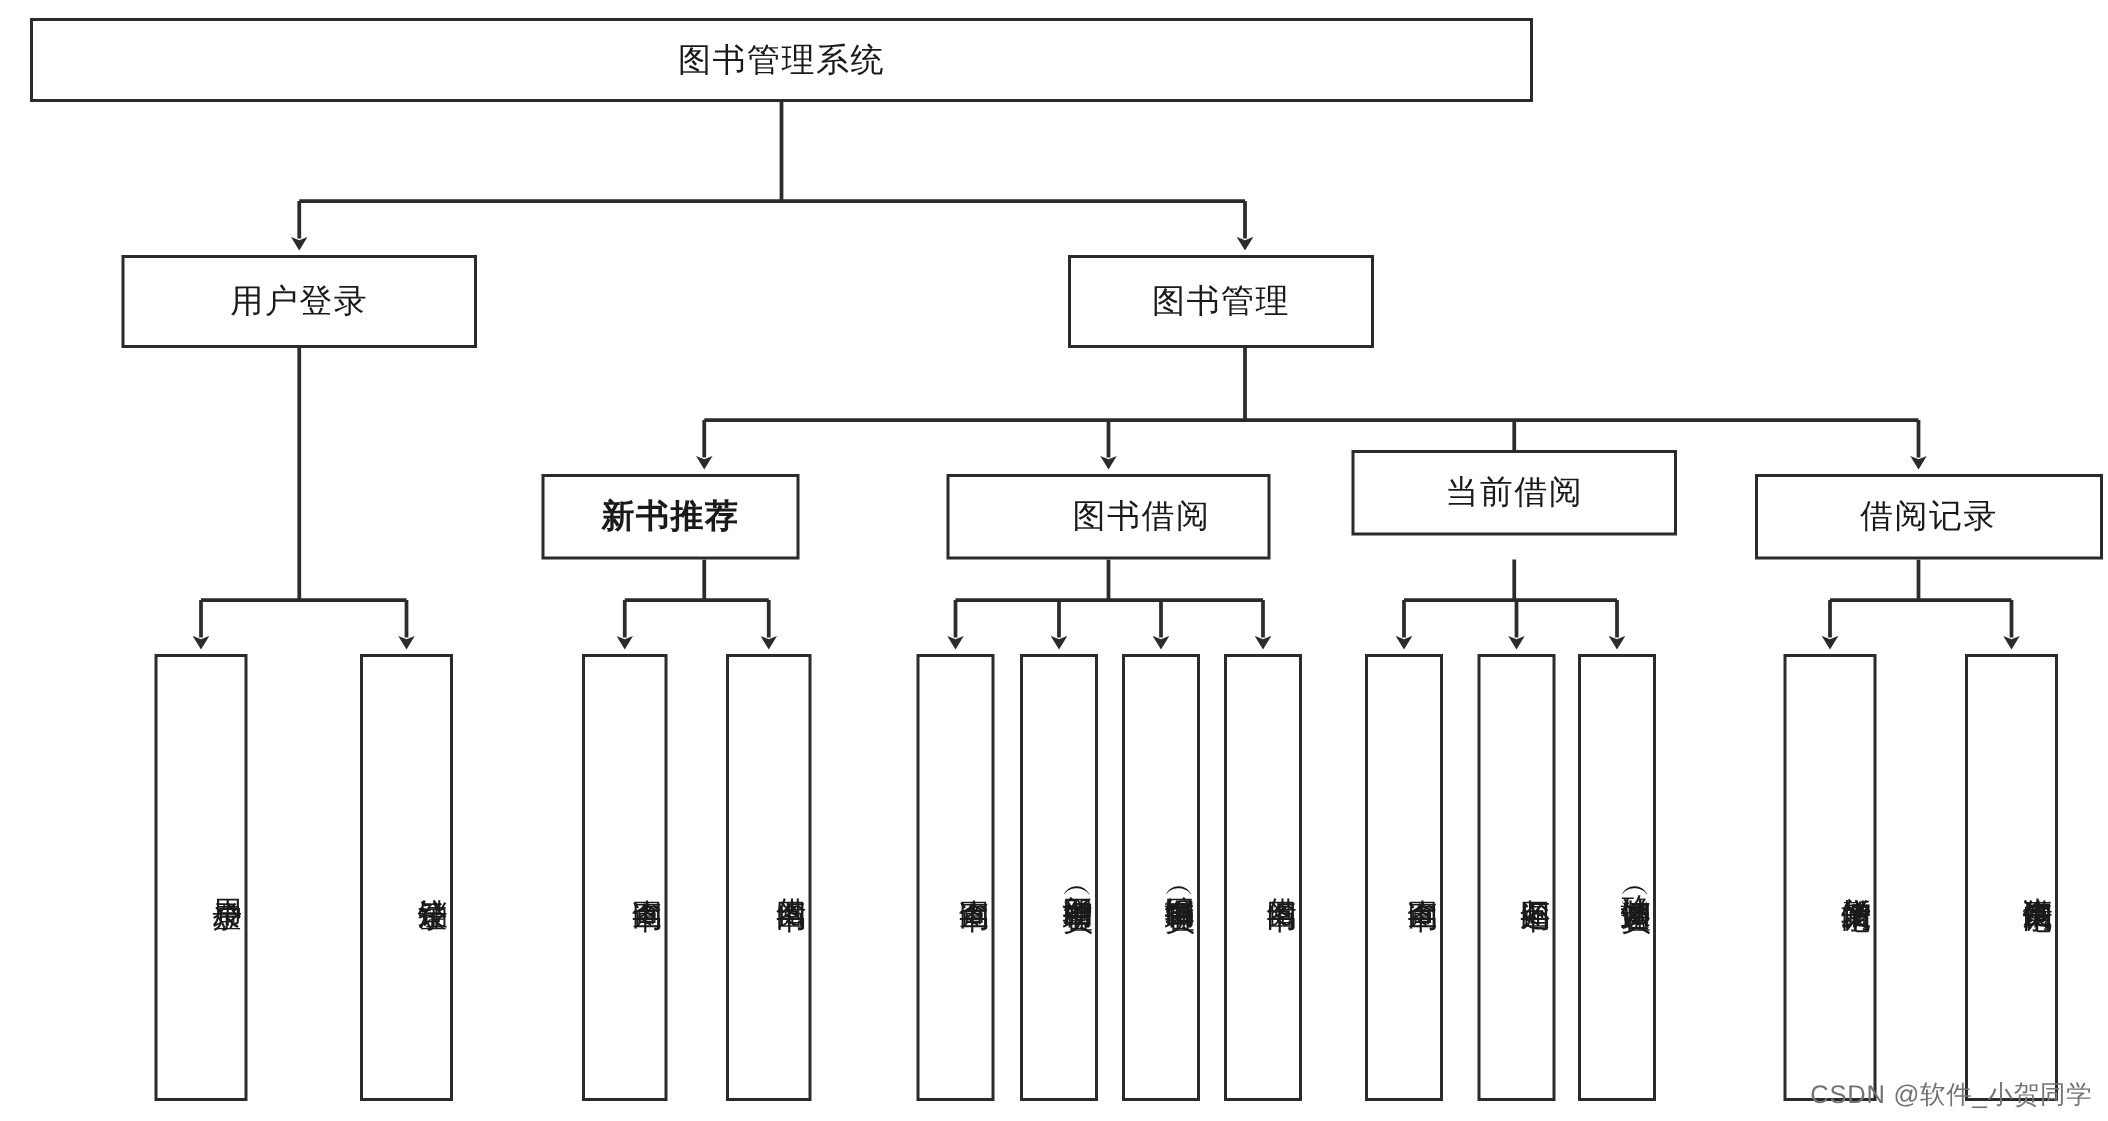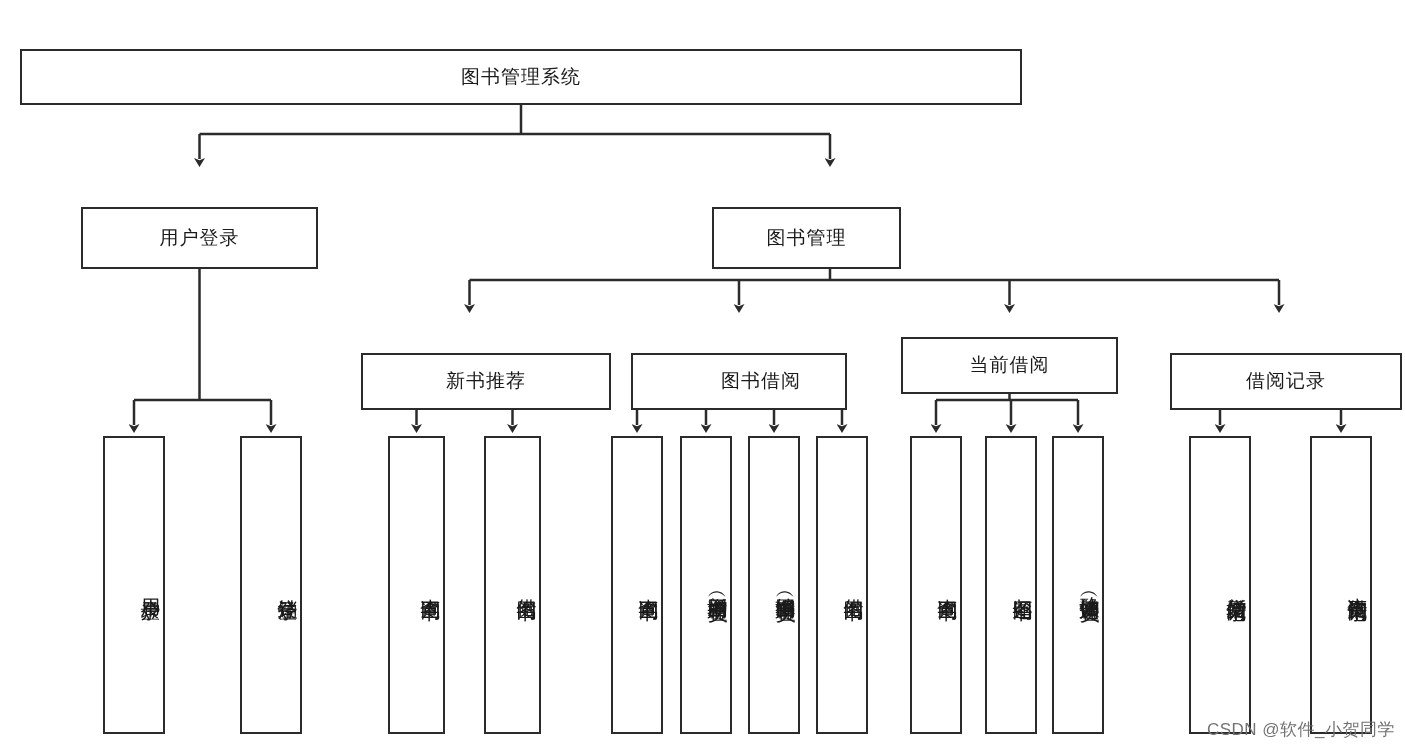--- a/index.html
+++ b/index.html
@@ -23,23 +23,22 @@
     border: 2px solid #2b2b2b;
     background: #ffffff;
     color: #1a1a1a;
     display: flex;
     align-items: center;
     justify-content: center;
     text-align: center;
     letter-spacing: 1px;
   }
   .node.horiz {
-    font-size: 19px;
+    font-size: 22px;
     line-height: 1.2;
-    margin-top: 37px;
   }
   .node.vert {
     writing-mode: vertical-rl;
     text-orientation: upright;
     font-size: 20px;
     line-height: 1.25;
     padding: 10px 0;
     align-items: flex-start;
     justify-content: center;
   }
@@ -112,24 +111,24 @@
       </g>
   </svg>
 
   <div id="node-layer">
       <div class="node horiz" style="left: 20px; top: 12px; width: 1002px; height: 56px;">
         <span class="node-label">图书管理系统</span>
       </div>
       <div class="node horiz" style="left: 81px; top: 170px; width: 237px; height: 62px;">
         <span class="node-label">用户登录</span>
       </div>
-      <div class="node horiz" style="left: 712px; top: 170px; width: 189px; height: 62px;">
+      <div class="node horiz" style="left: 712px; top: 170px; width: 204px; height: 62px;">
         <span class="node-label">图书管理</span>
       </div>
-      <div class="node horiz" style="left: 361px; top: 316px; width: 250px; height: 57px;">
+      <div class="node horiz" style="left: 361px; top: 316px; width: 172px; height: 57px; font-weight: bold;">
         <span class="node-label">新书推荐</span>
       </div>
       <div class="node horiz" style="left: 631px; top: 316px; width: 216px; height: 57px; padding-left: 44px;">
         <span class="node-label">图书借阅</span>
       </div>
       <div class="node horiz" style="left: 901px; top: 300px; width: 217px; height: 57px;">
         <span class="node-label">当前借阅</span>
       </div>
       <div class="node horiz" style="left: 1170px; top: 316px; width: 232px; height: 57px;">
         <span class="node-label">借阅记录</span>

